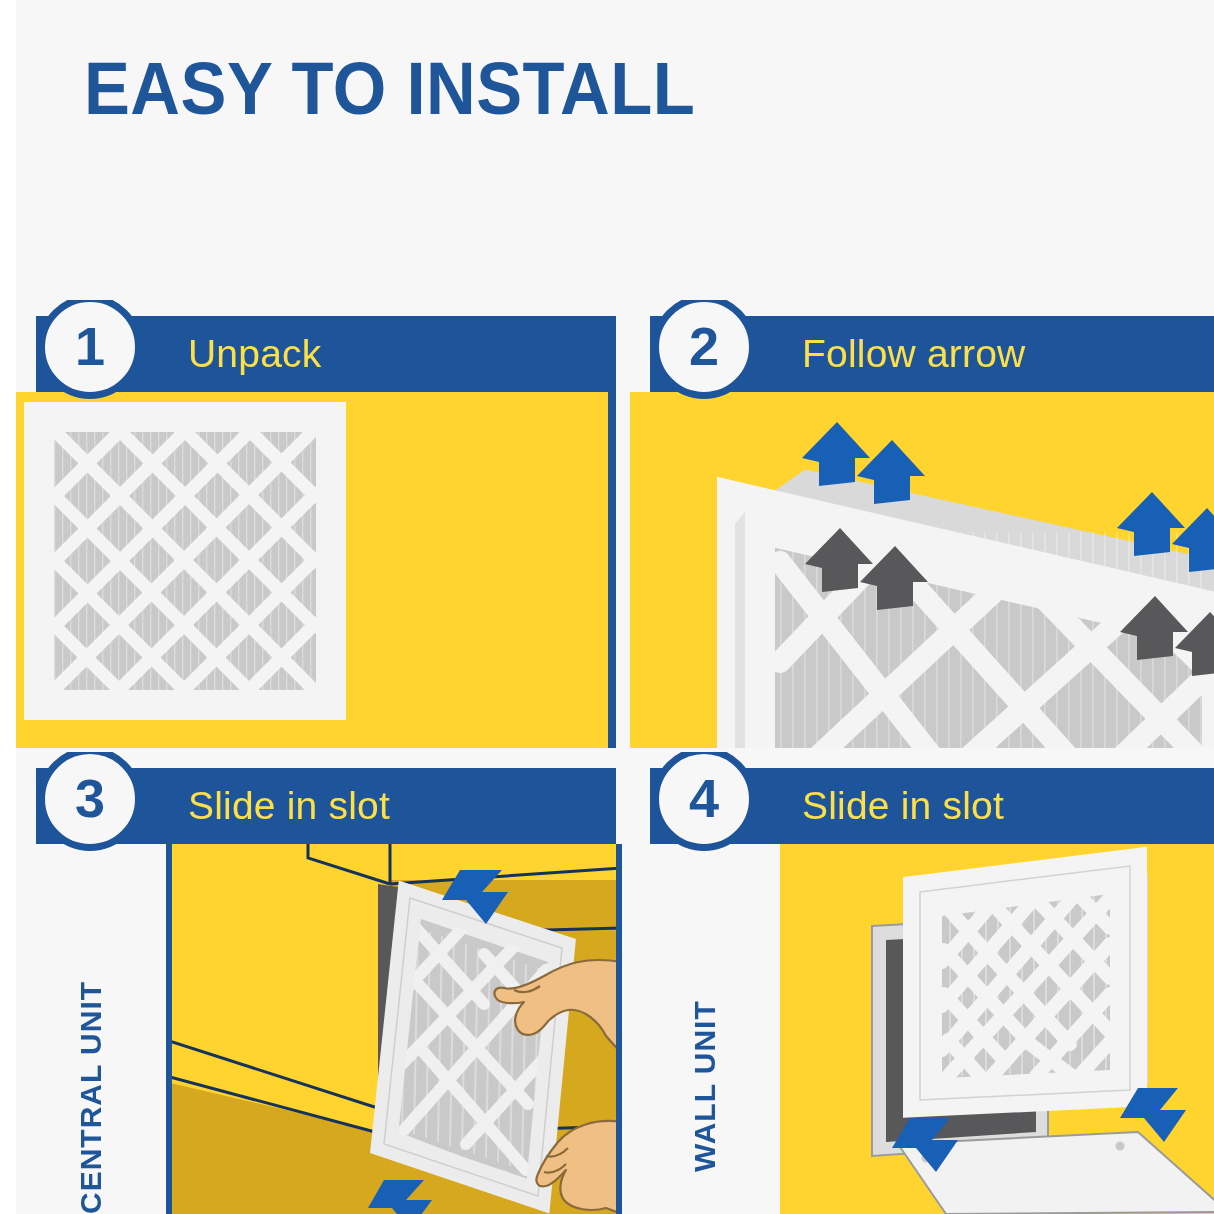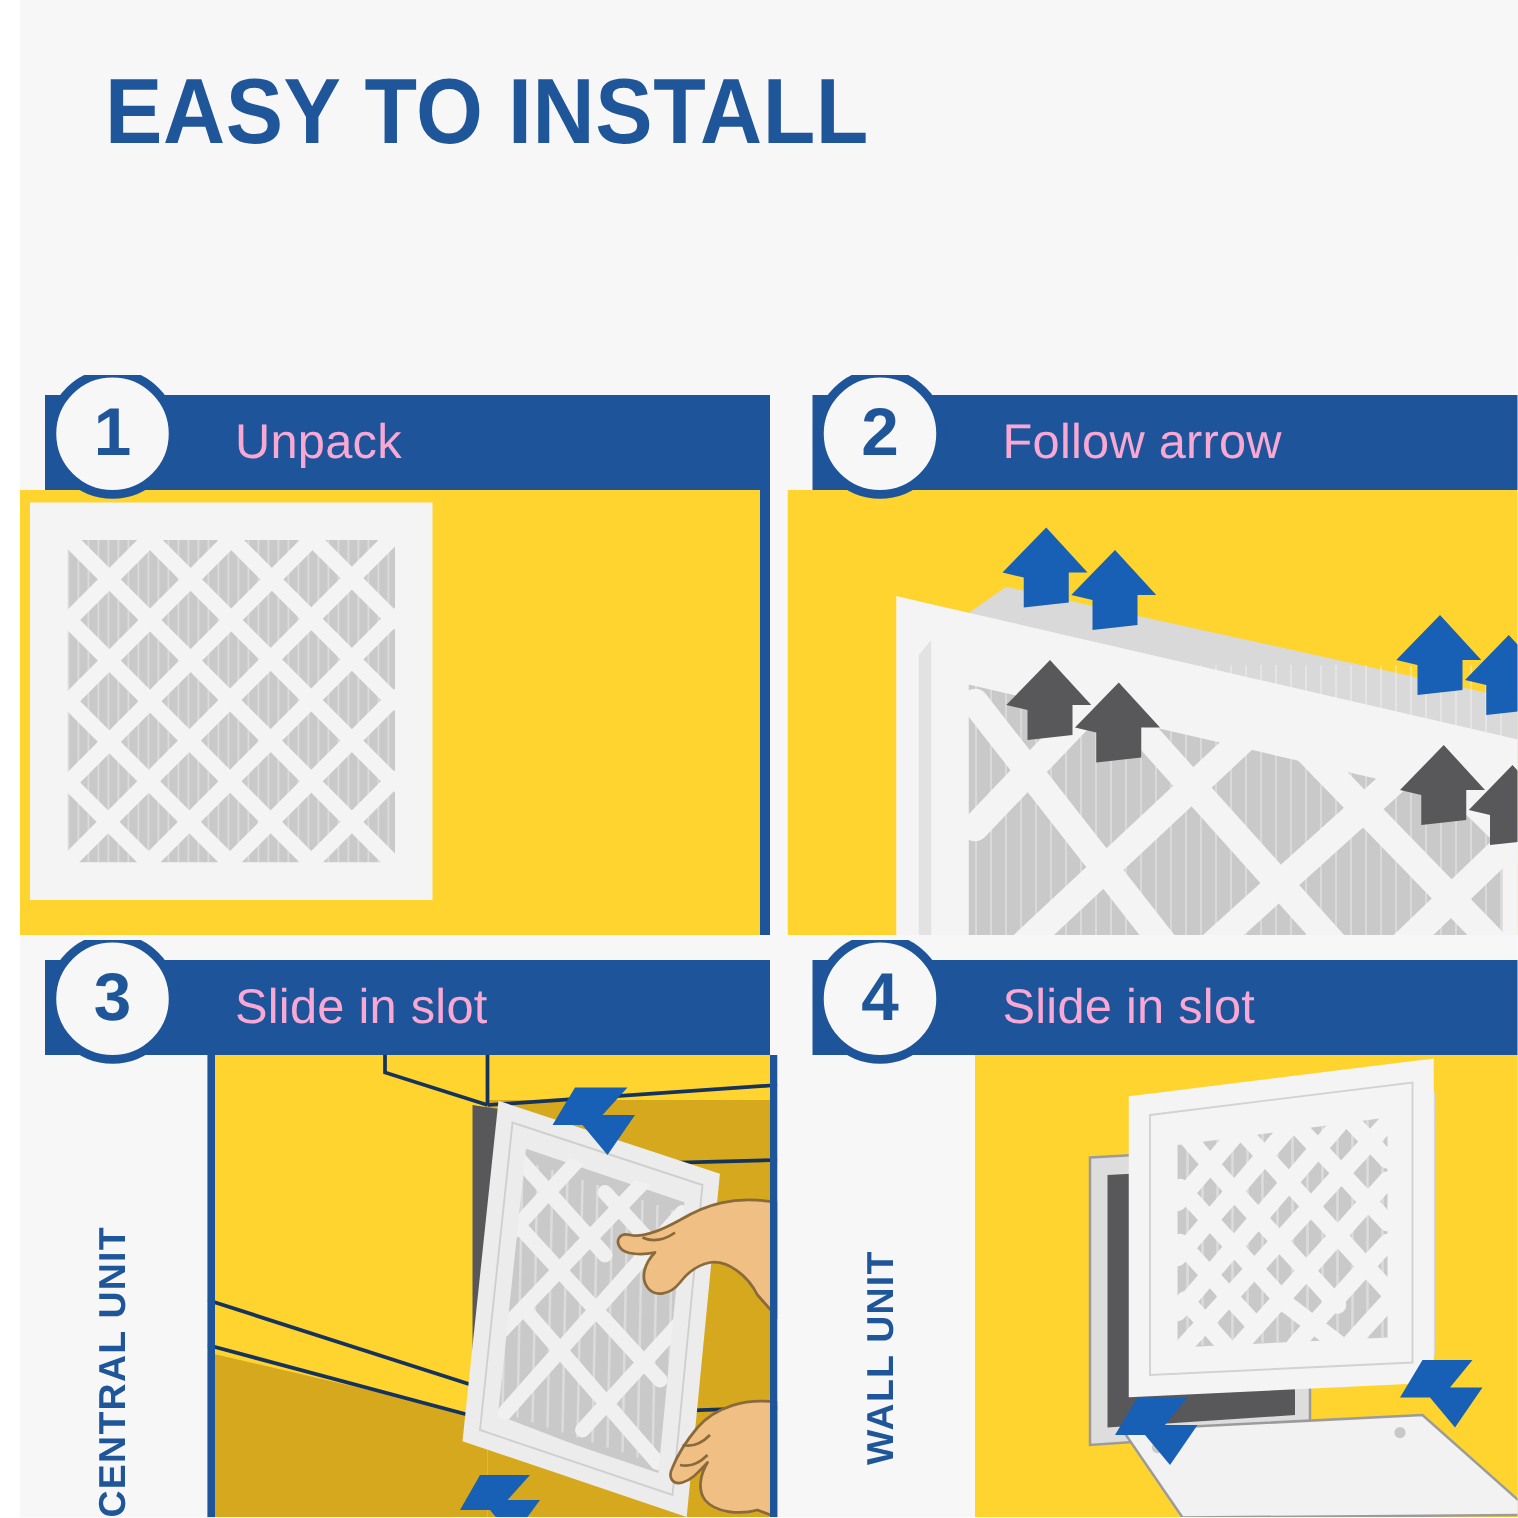--- a/index.html
+++ b/index.html
@@ -48,21 +48,21 @@
   .banner {
     position: absolute;
     background: #1e5499;
     height: 76px;
   }
   .banner-label {
     position: absolute;
     left: 152px;
     top: 50%;
     transform: translateY(-50%);
-    color: #f9a8d4;
+    color: #fde047;
     font-size: 39px;
     font-weight: normal;
     letter-spacing: 0.2px;
     white-space: nowrap;
   }
   .step-circle {
     position: absolute;
     width: 104px;
     height: 104px;
     border-radius: 50%;

